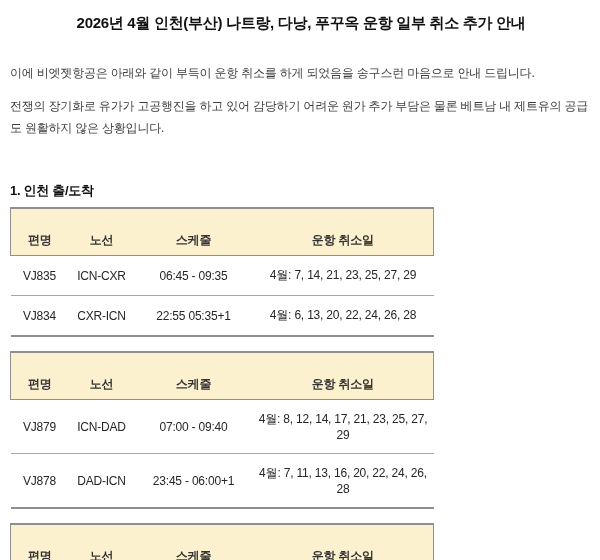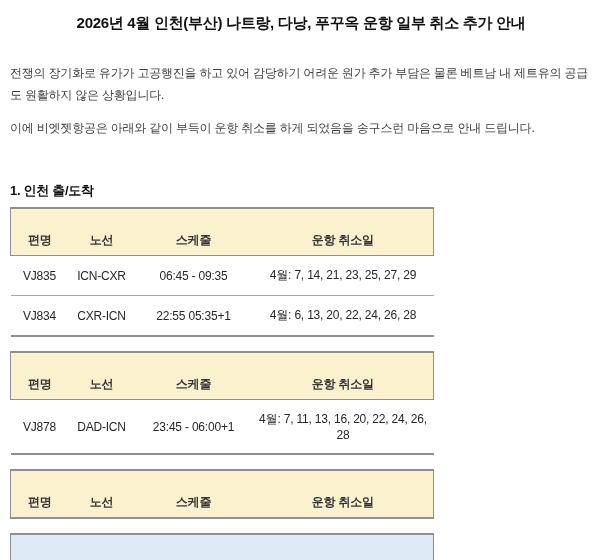--- a/index.html
+++ b/index.html
@@ -80,22 +80,22 @@
   table.sched-table tbody tr:last-child td { border-bottom: 2px solid var(--border-dark, #8f8f8f); }
 </style>
 </head>
 <body>
 
 <div class="page">
 
   <h1 class="page-title">2026년 4월 인천(부산) 나트랑, 다낭, 푸꾸옥 운항 일부 취소 추가 안내</h1>
 
   <div class="intro">
+    <p>이에 비엣젯항공은 아래와 같이 부득이 운항 취소를 하게 되었음을 송구스런 마음으로 안내 드립니다.</p>
     <p>전쟁의 장기화로 유가가 고공행진을 하고 있어 감당하기 어려운 원가 추가 부담은 물론 베트남 내 제트유의 공급도 원활하지 않은 상황입니다.</p>
-    <p>이에 비엣젯항공은 아래와 같이 부득이 운항 취소를 하게 되었음을 송구스런 마음으로 안내 드립니다.</p>
   </div>
 
   <div class="section section-1">
     <div class="section-heading">1. 인천 출/도착</div>
 
     <table class="sched-table">
       <colgroup>
           <col class="c1">
           <col class="c2">
           <col class="c3">
@@ -135,20 +135,26 @@
       <thead>
         <tr>
           <th>편명</th>
           <th>노선</th>
           <th>스케줄</th>
           <th>운항  취소일</th>
         </tr>
       </thead>
       <tbody>
         <tr>
+          <td>VJ879</td>
+          <td>ICN-DAD</td>
+          <td>07:00 - 09:40</td>
+          <td>4월: 8, 12, 14, 17, 21, 23, 25, 27, 29</td>
+        </tr>
+        <tr>
           <td>VJ878</td>
           <td>DAD-ICN</td>
           <td>23:45 - 06:00+1</td>
           <td>4월: 7, 11, 13, 16, 20, 22, 24, 26, 28</td>
         </tr>
       </tbody>
     </table>
 
     <table class="sched-table">
       <colgroup>

